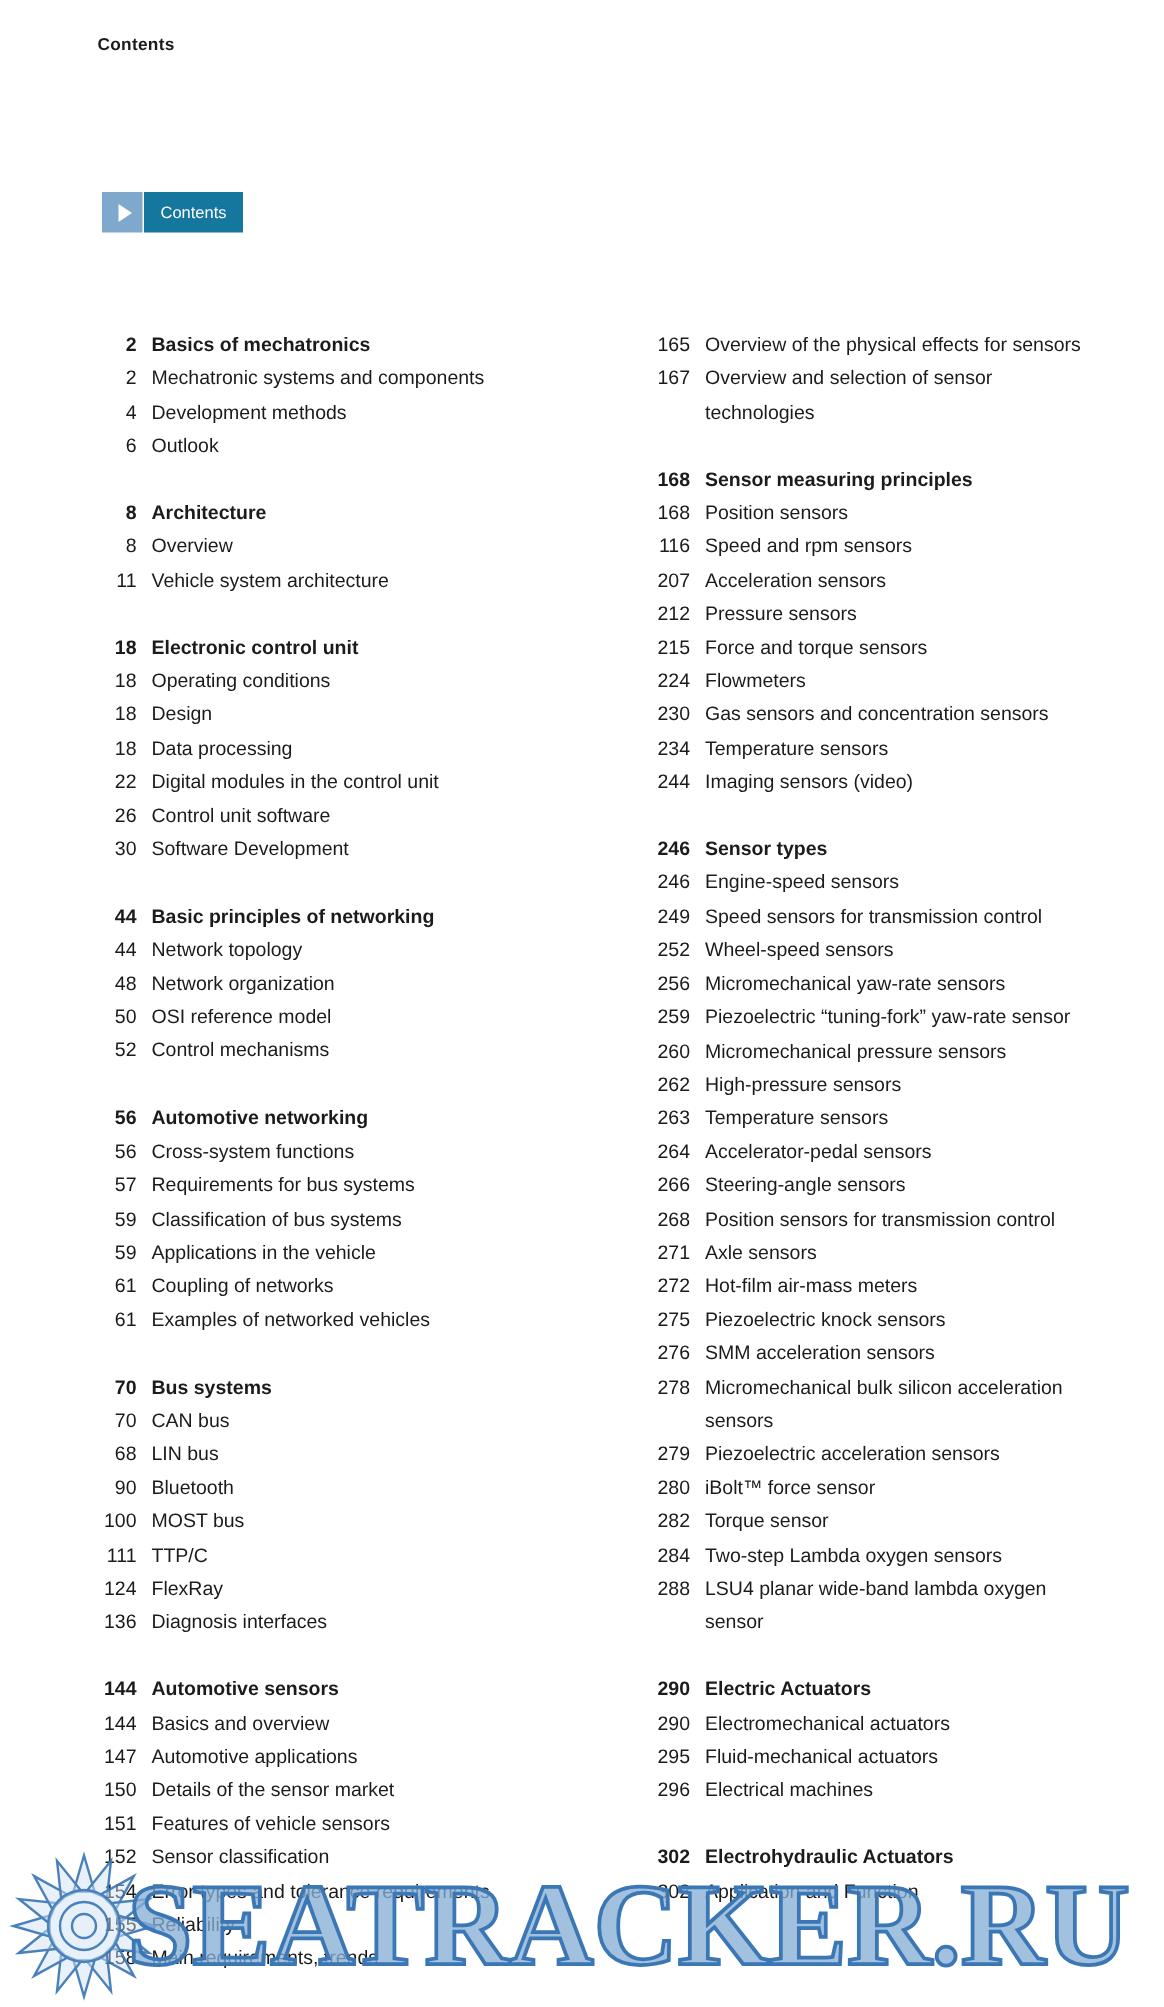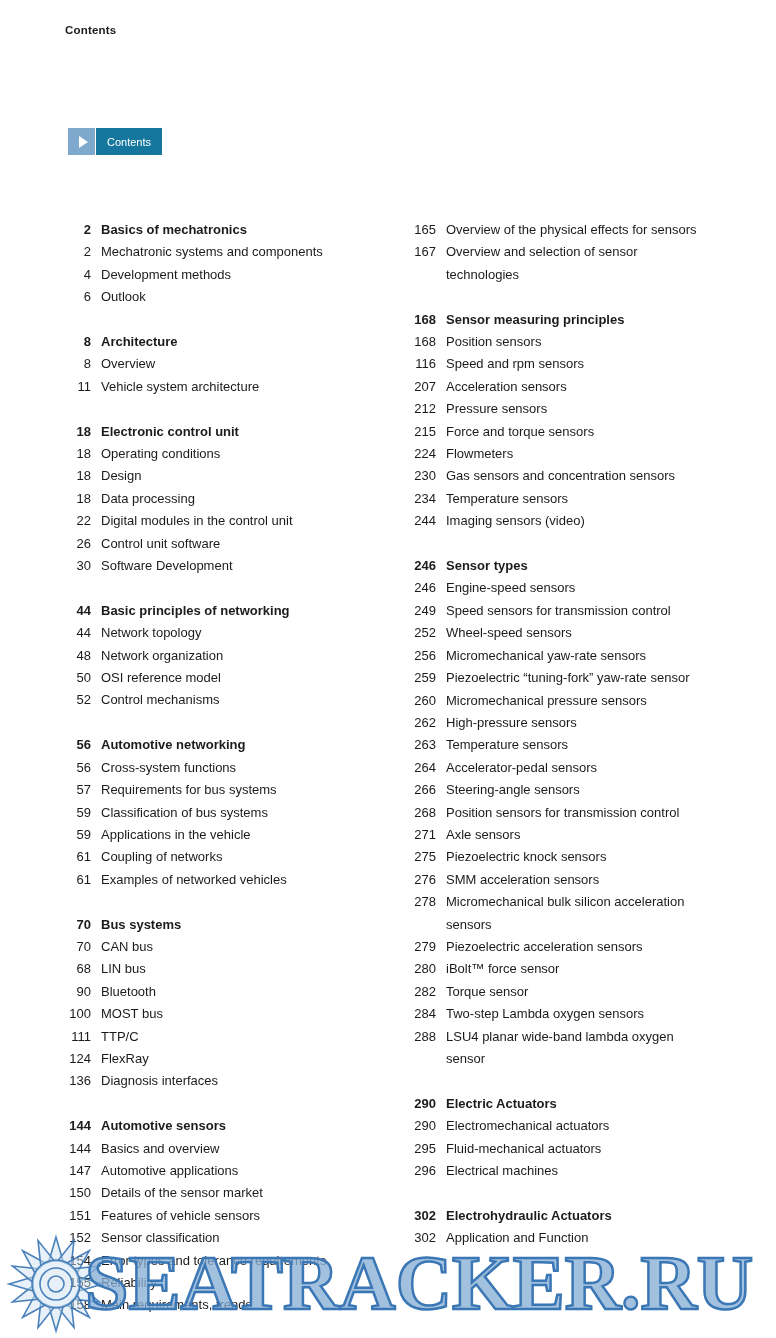--- a/index.html
+++ b/index.html
@@ -30,21 +30,21 @@
     border-top: 6px solid transparent;
     border-bottom: 6px solid transparent;
   }
   .tab-labelbox {
     background: var(--tab-label-bg, #15779e);
     color: #ffffff; font-size: 11px;
     display: flex; align-items: center; padding: 0 11px;
   }
   .toc-col { position: absolute; top: 219px; }
   .toc-col.left  { left: 63px;  width: 369px; }
-  .toc-col.right { left: 408px; width: 334px; }
+  .toc-col.right { left: 432px; width: 334px; }
   .toc-section { margin-bottom: 22.4px; }
   .toc-row {
     display: grid; grid-template-columns: 28px 1fr; column-gap: 10px;
     font-size: 13px; line-height: 22.4px;
   }
   .toc-row.bold { font-weight: bold; }
   .toc-row .page { text-align: right; }
   .toc-row .title { white-space: pre-line; }
   .watermark {
     position: absolute; left: 0; top: 1230px; width: 776px; height: 108px;
@@ -360,20 +360,24 @@
         <span class="page">266</span>
         <span class="title">Steering-angle sensors</span>
       </div>
       <div class="toc-row">
         <span class="page">268</span>
         <span class="title">Position sensors for transmission control</span>
       </div>
       <div class="toc-row">
         <span class="page">271</span>
         <span class="title">Axle sensors</span>
+      </div>
+      <div class="toc-row">
+        <span class="page">272</span>
+        <span class="title">Hot-film air-mass meters</span>
       </div>
       <div class="toc-row">
         <span class="page">275</span>
         <span class="title">Piezoelectric knock sensors</span>
       </div>
       <div class="toc-row">
         <span class="page">276</span>
         <span class="title">SMM acceleration sensors</span>
       </div>
       <div class="toc-row">

